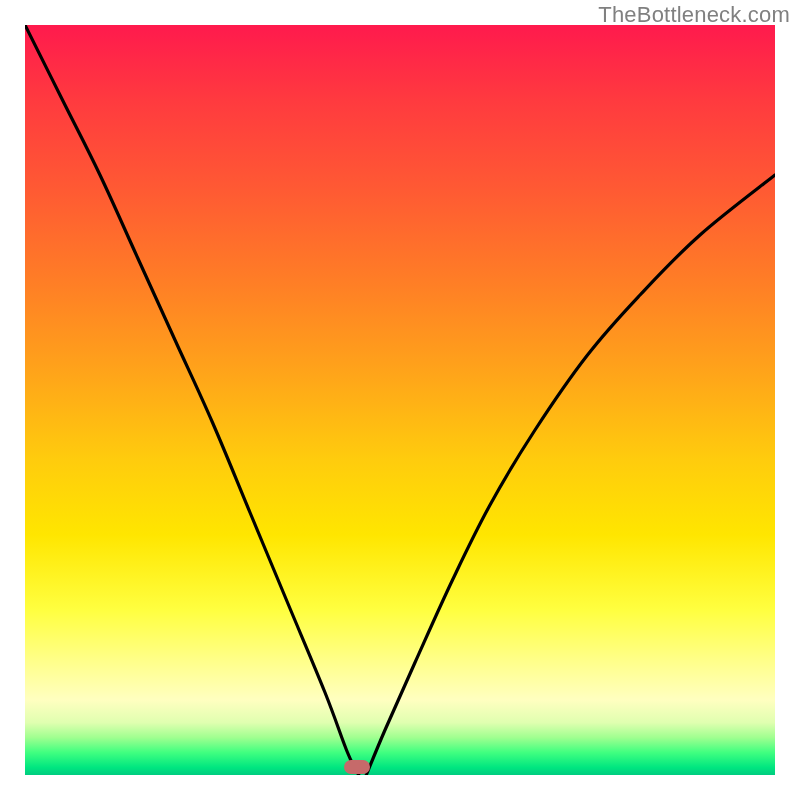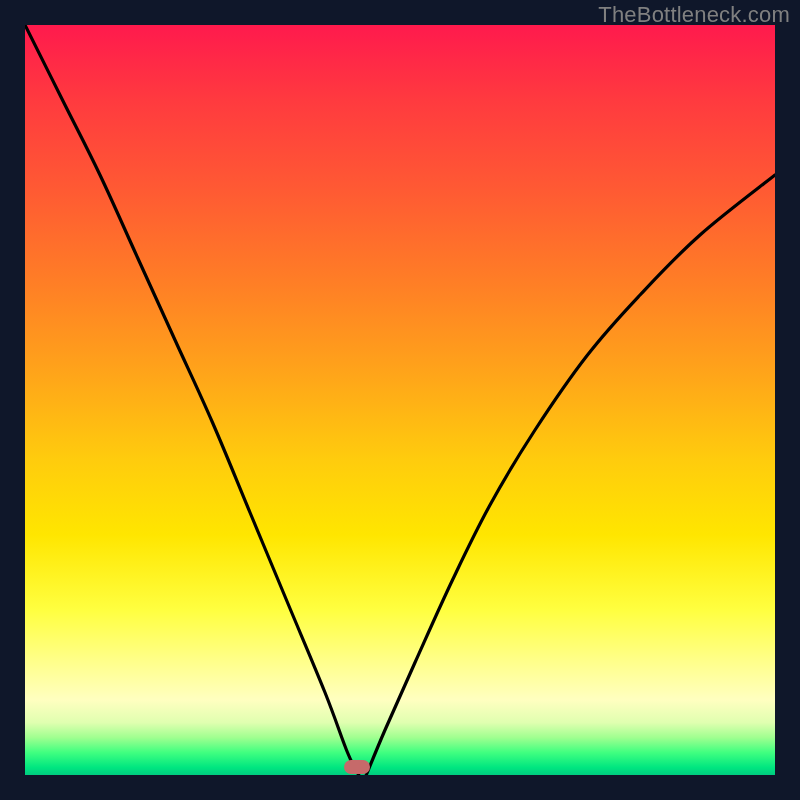--- a/index.html
+++ b/index.html
@@ -1,21 +1,21 @@
 <!DOCTYPE html>
 <html><head>
 <meta charset="utf-8">
 <style>
   * { margin: 0; padding: 0; box-sizing: border-box; }
   html, body { width: 800px; height: 800px; overflow: hidden; background: #000; }
   .frame {
     position: relative;
     width: 800px;
     height: 800px;
-    background: #0f172a;
+    background: #ffffff;
   }
   .plot {
     position: absolute;
     left: 25px;
     top: 25px;
     width: 750px;
     height: 750px;
     overflow: hidden;
   }
   .gradient {

